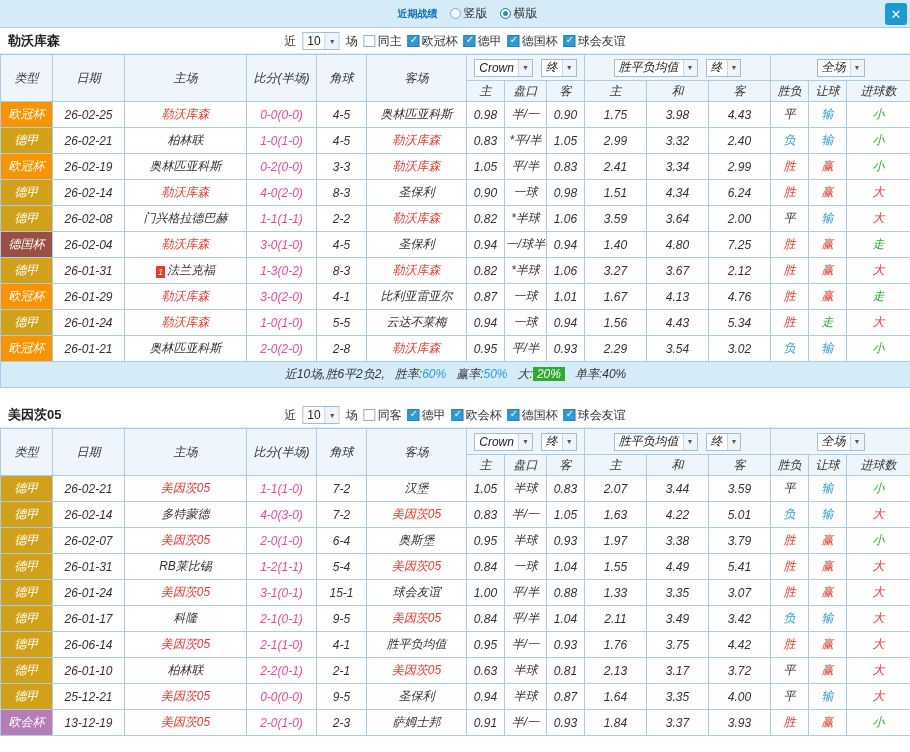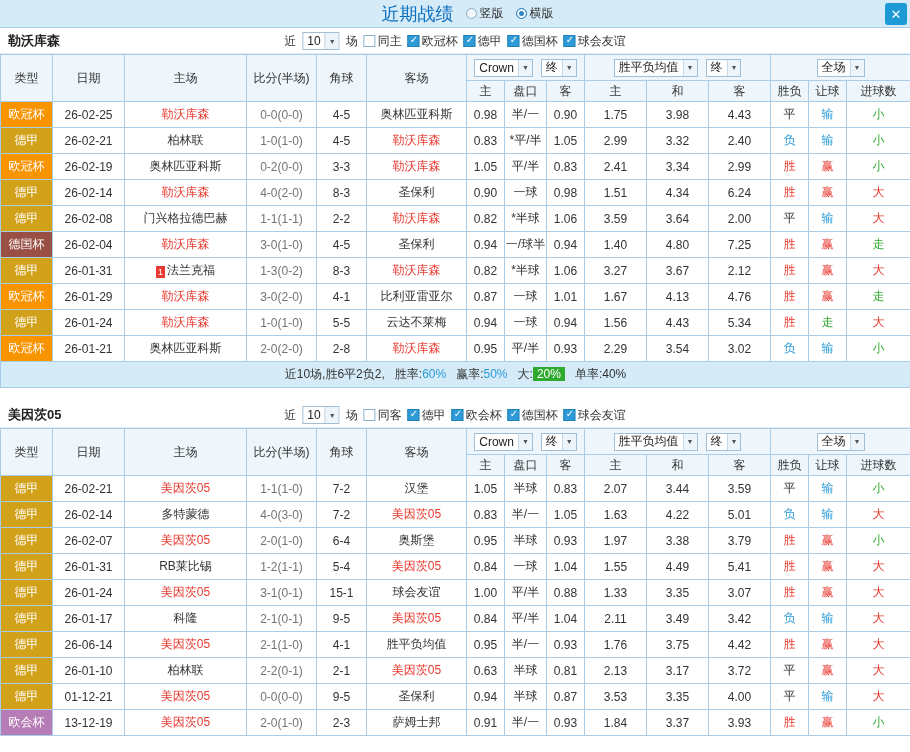--- a/index.html
+++ b/index.html
@@ -8,21 +8,21 @@
     width: 910px; height: 752px; overflow: hidden; background: #fff;
     font-family: "Liberation Sans", "DejaVu Sans", sans-serif;
     font-size: 12px; color: #333;
   }
   
   .topbar {
     position: relative; height: 28px; background: #d5ebf8;
     border-bottom: 1px solid #a9cde9;
     display: flex; align-items: center; justify-content: center; gap: 12px;
   }
-  .panel-title { color: #0b6fbe; font-weight: normal; font-size: 18px; margin-left: 25px; }
+  .panel-title { color: #0b6fbe; font-weight: bold; font-size: 10px; margin-left: 25px; }
   .radio { display: inline-flex; align-items: center; gap: 3px; cursor: pointer; }
   .radio-dot {
     width: 11px; height: 11px; border-radius: 50%;
     border: 1px solid #8aa9bf; background: #f2f7fb; display: inline-block;
   }
   .radio-dot.sel { border-color: #2e86c8; background: #2e86c8; box-shadow: inset 0 0 0 2px #fff; }
   .close-btn {
     position: absolute; right: 3px; top: 3px; width: 22px; height: 22px;
     background: #1d9ad6; color: #fff; border-radius: 3px; font-size: 13px; font-weight: bold;
     display: flex; align-items: center; justify-content: center; cursor: pointer;
@@ -41,30 +41,30 @@
   
   .dd {
     display: inline-flex; align-items: center; border: 1px solid #9fbfd8; background: #fff;
     height: 18px; padding: 0 0 0 4px; gap: 4px; cursor: pointer; color: #222;
   }
   .dd .arr {
     font-size: 7px; color: #555; border-left: 1px solid #c5d8e8; background: #eef5fa;
     height: 100%; display: flex; align-items: center; padding: 0 3px;
   }
   
-  table { border-collapse: collapse; table-layout: fixed; width: 910px; }
+  table { border-collapse: collapse; table-layout: fixed; width: 910px; font-style: italic; }
   th, td { border: 1px solid #a9cde9; text-align: center; padding: 0; overflow: hidden; white-space: nowrap; }
   thead th { background: #eef6fb; font-weight: normal; color: #333; }
   tr.h1 th { height: 26px; }
   tr.h2 th { height: 21px; }
   tbody td { height: 26px; background: #fff; }
   .ddrow { display: flex; align-items: center; justify-content: center; gap: 8px; }
   td.league { color: #fff; }
   .focal { color: #e8392f; }
-  .score { color: #737373; }
+  .score { color: #ec4899; }
   .num { color: #333; }
   .r-red { color: #e8392f; }
   .r-blue { color: #2e9bd6; }
   .r-green { color: #2faa2f; }
   .r-dark { color: #333; }
   tr.summary td { background: #d5ebf8; height: 26px; color: #333; }
   .seg { margin: 0 5px; }
   .badge-green { background: #2faa2f; color: #fff; padding: 0 4px; display: inline-block; }
   .redcard {
     display: inline-block; width: 9px; height: 12px; background: #e8392f; color: #fff;
@@ -605,29 +605,29 @@
             <td class="num">0.81</td>
             <td class="num">2.13</td>
             <td class="num">3.17</td>
             <td class="num">3.72</td>
             <td class="r-dark">平</td>
             <td class="r-red">赢</td>
             <td class="r-red">大</td>
           </tr>
           <tr>
             <td class="league" style="background:#d2a11a">德甲</td>
-            <td class="">01-12-21</td>
+            <td class="">25-12-21</td>
             <td class="focal"><span>美因茨05</span></td>
             <td class="score">0-0(0-0)</td>
             <td class="">9-5</td>
             <td class=""><span>圣保利</span></td>
             <td class="num">0.94</td>
             <td class="num">半球</td>
             <td class="num">0.87</td>
-            <td class="num">3.53</td>
+            <td class="num">1.64</td>
             <td class="num">3.35</td>
             <td class="num">4.00</td>
             <td class="r-dark">平</td>
             <td class="r-blue">输</td>
             <td class="r-red">大</td>
           </tr>
           <tr>
             <td class="league" style="background:#b57cb5">欧会杯</td>
             <td class="">13-12-19</td>
             <td class="focal"><span>美因茨05</span></td>

